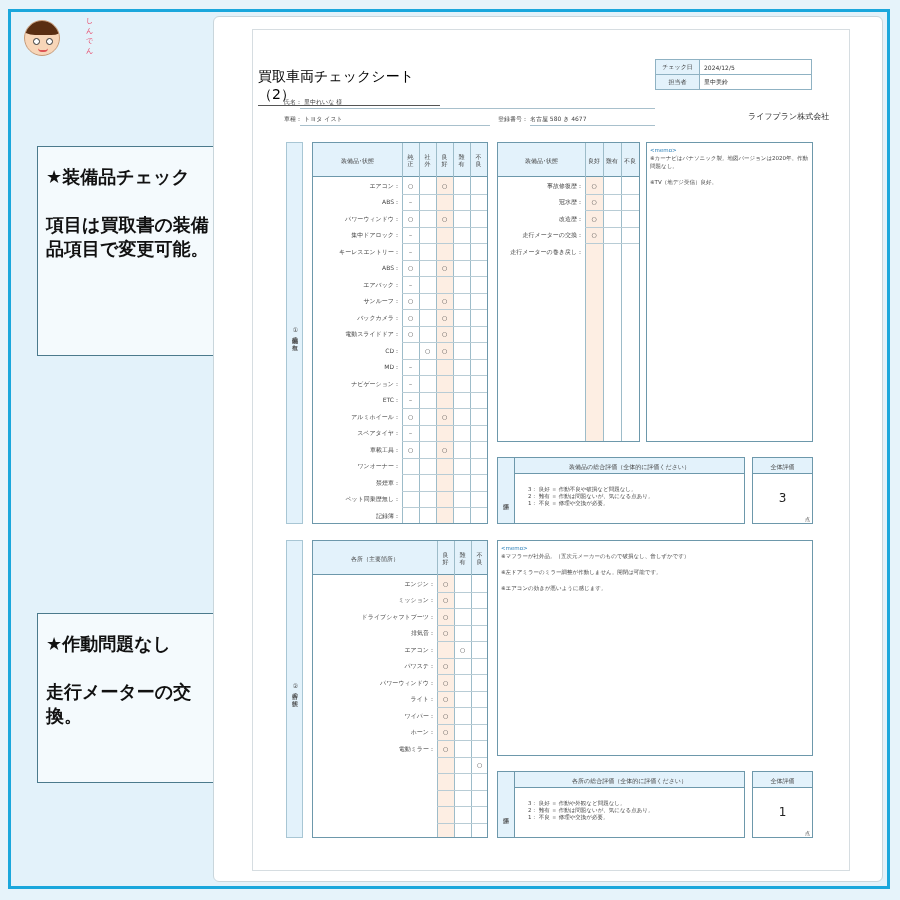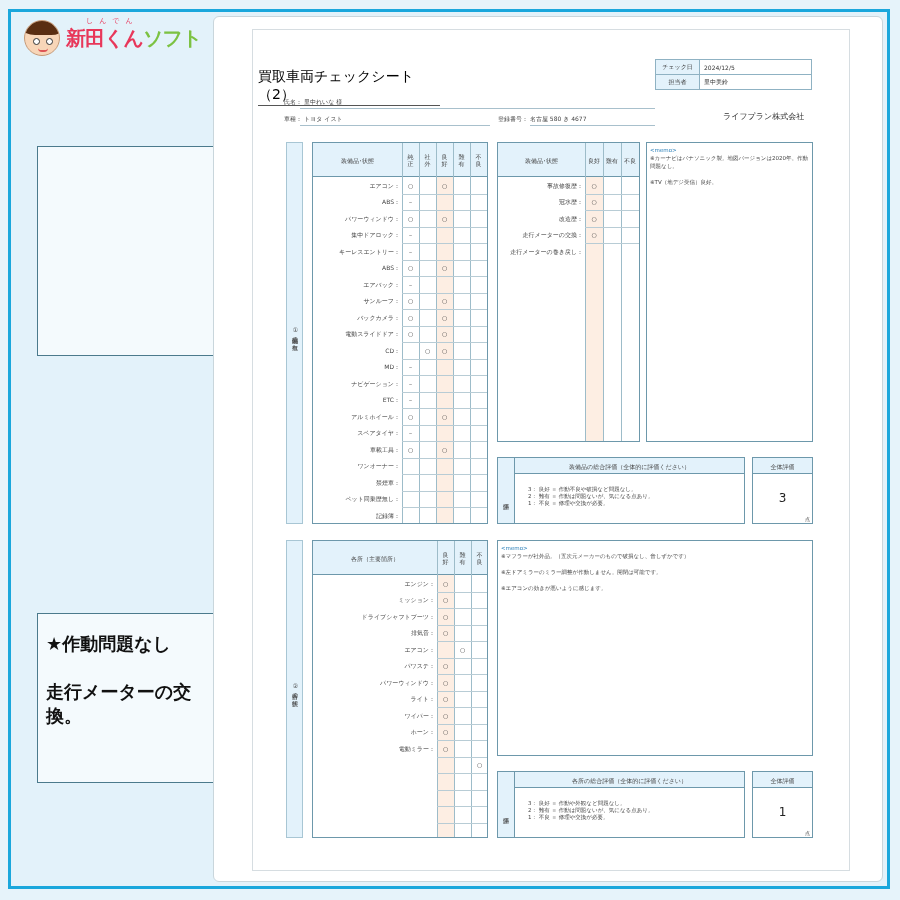--- a/index.html
+++ b/index.html
@@ -19,21 +19,21 @@
 .leader{position:absolute;height:1.5px;background:#4b7a8c;transform-origin:0 0}
 .paper-outer{position:absolute;left:213px;top:16px;width:670px;height:866px;background:#fff;border:1px solid #c9d6dc;border-radius:6px}
 .paper{position:absolute;left:252px;top:29px;width:598px;height:842px;background:#fff;border:1px solid #d6dde1}
 .title{position:absolute;left:258px;top:68px;font-size:14px;color:#000000;border-bottom:1px solid #555;padding-bottom:1px;width:182px}
 .field{position:absolute;font-size:6px;color:#444}
 .uline{position:absolute;height:1px;background:#a8c0cc}
 .info{position:absolute;left:655px;top:59px;border-collapse:collapse;font-size:6px}
 .info td{border:1px solid #8fb2c3;height:15px;padding:0 4px}
 .info td.h{background:#e3f2fb;width:44px;text-align:center}
 .info td.v{width:112px}
-.company{position:absolute;left:723px;top:111px;font-size:8px;color:#333}
+.company{position:absolute;left:748px;top:111px;font-size:8px;color:#333}
 .strip{position:absolute;background:#e3f2fb;border:1px solid #a8c6d4;font-size:6px;color:#444;writing-mode:vertical-rl;text-orientation:upright;display:flex;align-items:center;justify-content:center}
 .grid{position:absolute;border:1px solid #6d98ab;background:#fff}
 .grid .hdr{position:absolute;left:0;top:0;right:0;background:#e3f2fb;border-bottom:1px solid #6d98ab}
 .cell{position:absolute;font-size:6px;color:#444;display:flex;align-items:center;justify-content:center;text-align:center;line-height:7px}
 .vline{position:absolute;top:0;bottom:0;width:1px;background:#9dbcc9}
 .hline{position:absolute;height:1px;background:#b8ccd5}
 .pink{position:absolute;background:#fdeee3}
 .memo{position:absolute;border:1px solid #6d98ab;background:#fff;padding:3px;font-size:5.5px;color:#444;line-height:8px}
 .memo .mh{color:#2a7fb8}
 .memo p{margin-bottom:8px}
@@ -45,27 +45,26 @@
 
 <div class="frame"></div>
 
 <div class="logo">
   <div class="face">
     <div class="hair"></div>
       <div class="eye l"></div>
       <div class="eye r"></div>
       <div class="mouth"></div>
   </div>
-  <div class="logo-text">
-    <span class="a">新</span><span class="b">田</span><span class="a">くん</span><span class="c">ソフト</span>
-  </div>
   <div class="ruby">しんでん</div>
 </div>
 
 <div class="callout" style="left:37px;top:146px;width:195px;height:210px">
+  <div class="t">★装備品チェック</div>
+  <div>項目は買取書の装備品項目で変更可能。</div>
 </div>
 <div class="leader" style="left:232px;top:217px;width:35px;transform:rotate(38deg)"></div>
 
 <div class="callout" style="left:37px;top:613px;width:195px;height:170px">
   <div class="t">★作動問題なし</div>
   <div>走行メーターの交換。</div>
 </div>
 <div class="leader" style="left:232px;top:671px;width:32px;transform:rotate(33deg)"></div>
 
 <div class="paper-outer"></div>

